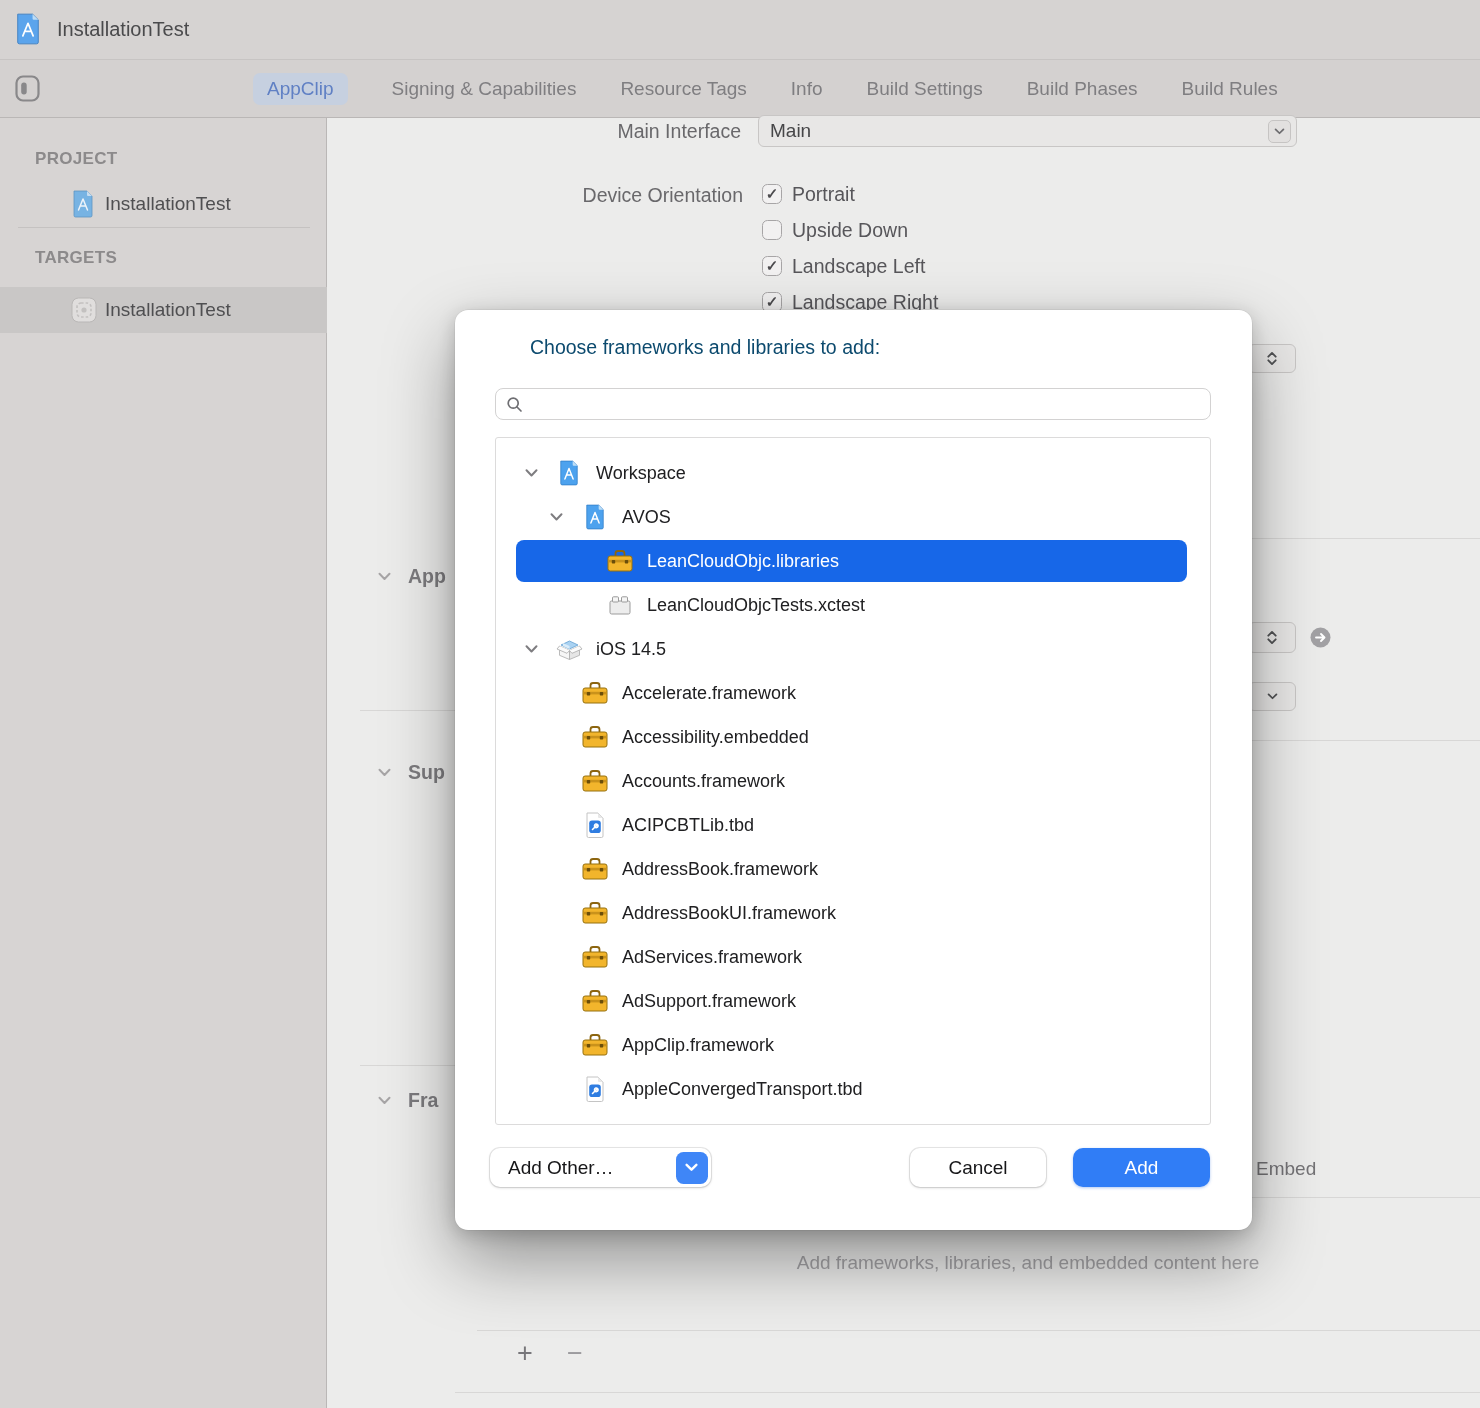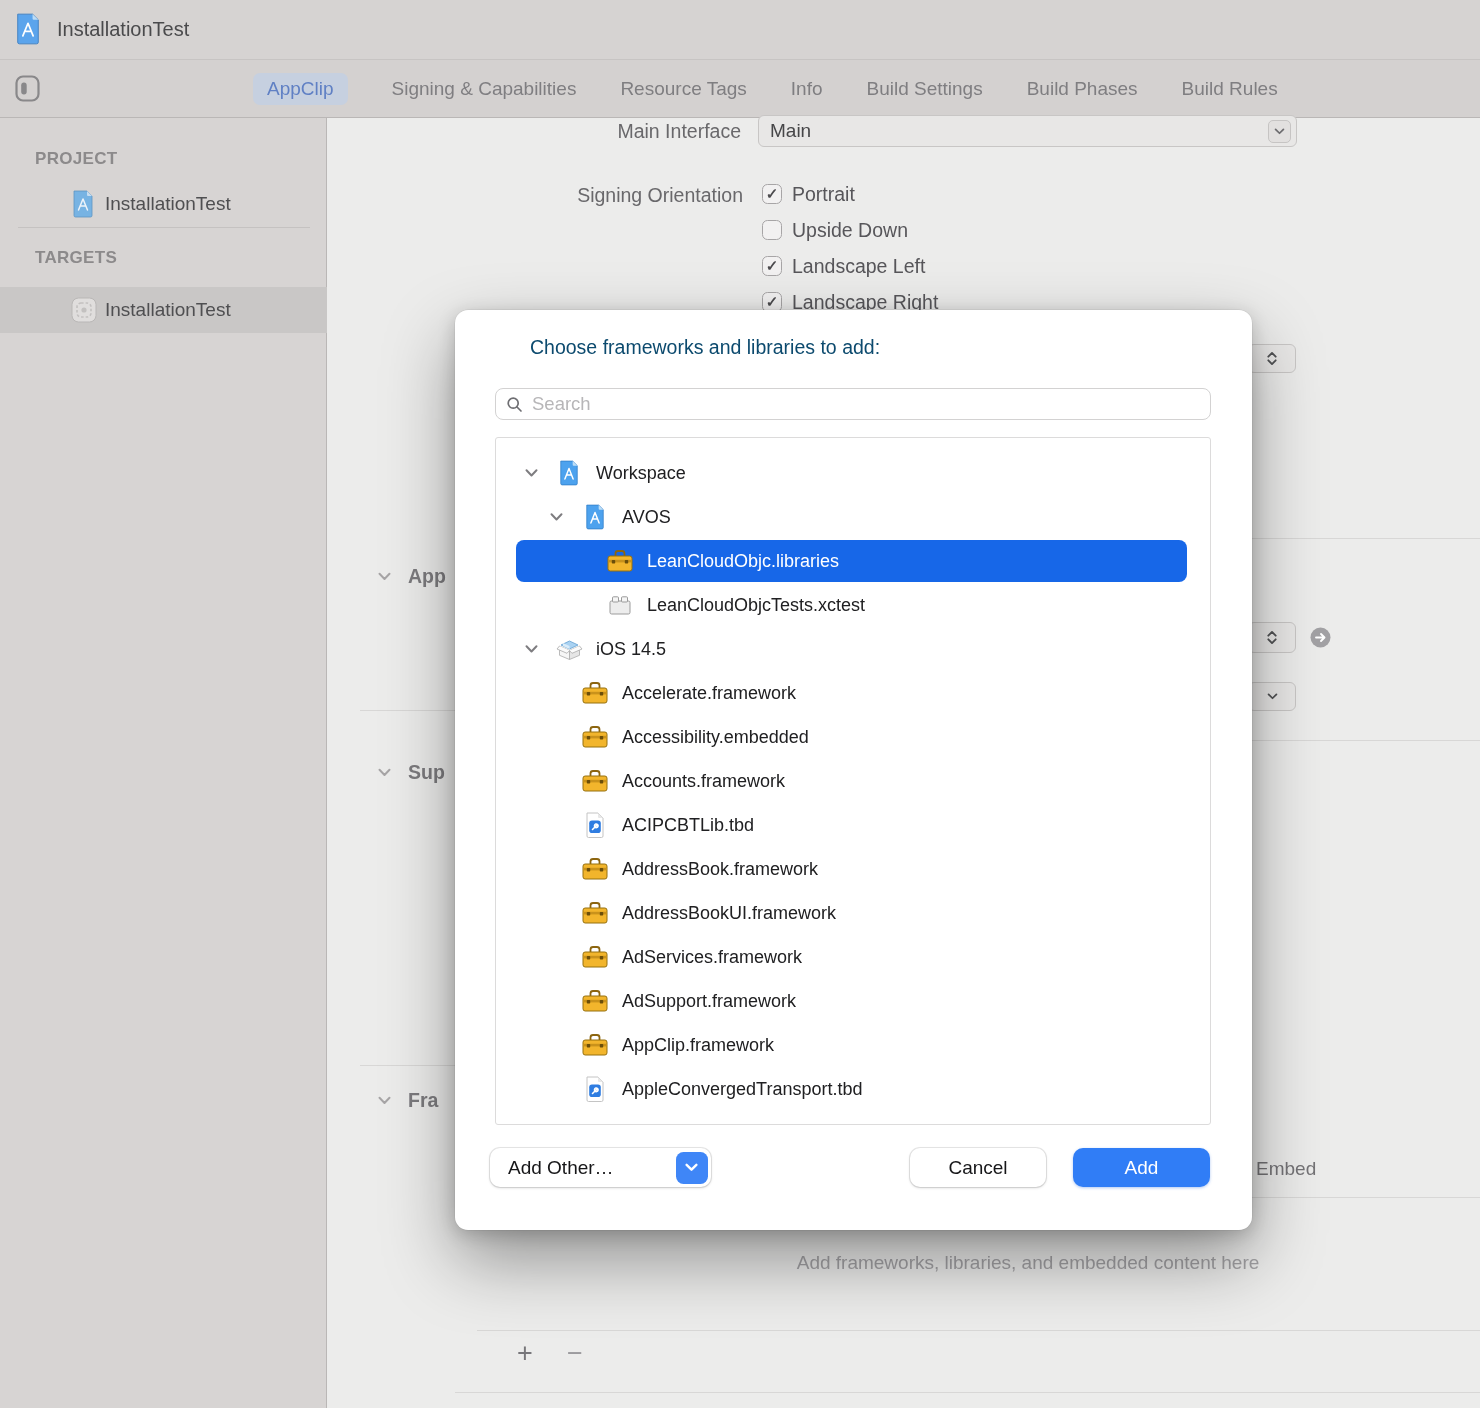--- a/index.html
+++ b/index.html
@@ -145,21 +145,21 @@
 
 <div class="abs form-label" style="left:440px; top:120px; width:301px;">Main Interface</div>
 <div class="abs popup" style="left:758px; top:115px; width:539px; height:32px;">
   <span>Main</span>
   <span class="chev-btn">
     <svg viewBox="0 0 12 8" width="11" height="7">
         <path d="M1.5 1.5 6 6l4.5-4.5" stroke="currentColor" stroke-width="2" fill="none" stroke-linecap="round" stroke-linejoin="round"></path>
       </svg>
   </span>
 </div>
-<div class="abs form-label" style="left:440px; top:184px; width:303px;">Signing Orientation</div>
+<div class="abs form-label" style="left:440px; top:184px; width:303px;">Device Orientation</div>
 <div class="abs cb-col">
     <div class="cb-row">
       <span class="cb on">✓</span>
       <span class="cb-label">Portrait</span>
     </div>
     <div class="cb-row">
       <span class="cb"></span>
       <span class="cb-label">Upside Down</span>
     </div>
     <div class="cb-row">
@@ -235,21 +235,20 @@
 
 <div class="abs dialog">
   <div class="dialog-title">Choose frameworks and libraries to add:</div>
   <div class="search-field">
     <span style="display:flex;">
       <svg viewBox="0 0 17 17" width="17" height="17">
           <circle cx="7.2" cy="7.2" r="5" fill="none" stroke="#6e6e72" stroke-width="1.7"></circle>
           <line x1="11" y1="11" x2="15" y2="15" stroke="#6e6e72" stroke-width="1.7" stroke-linecap="round"></line>
         </svg>
     </span>
-    <input type="text" placeholder="Search" style="">
   </div>
   <div class="tree">
       <div class="tree-row">
         <span class="chev" style="left:29px">
           <svg viewBox="0 0 13 9" width="13" height="9">
             <path d="M1.5 1.8 6.5 7l5-5.2" stroke="currentColor" stroke-width="2" fill="none" stroke-linecap="round" stroke-linejoin="round"></path>
           </svg>
         </span>
         <span class="tree-icon" style="left:58px">
           <svg viewBox="0 0 24 28" width="22" height="26">

